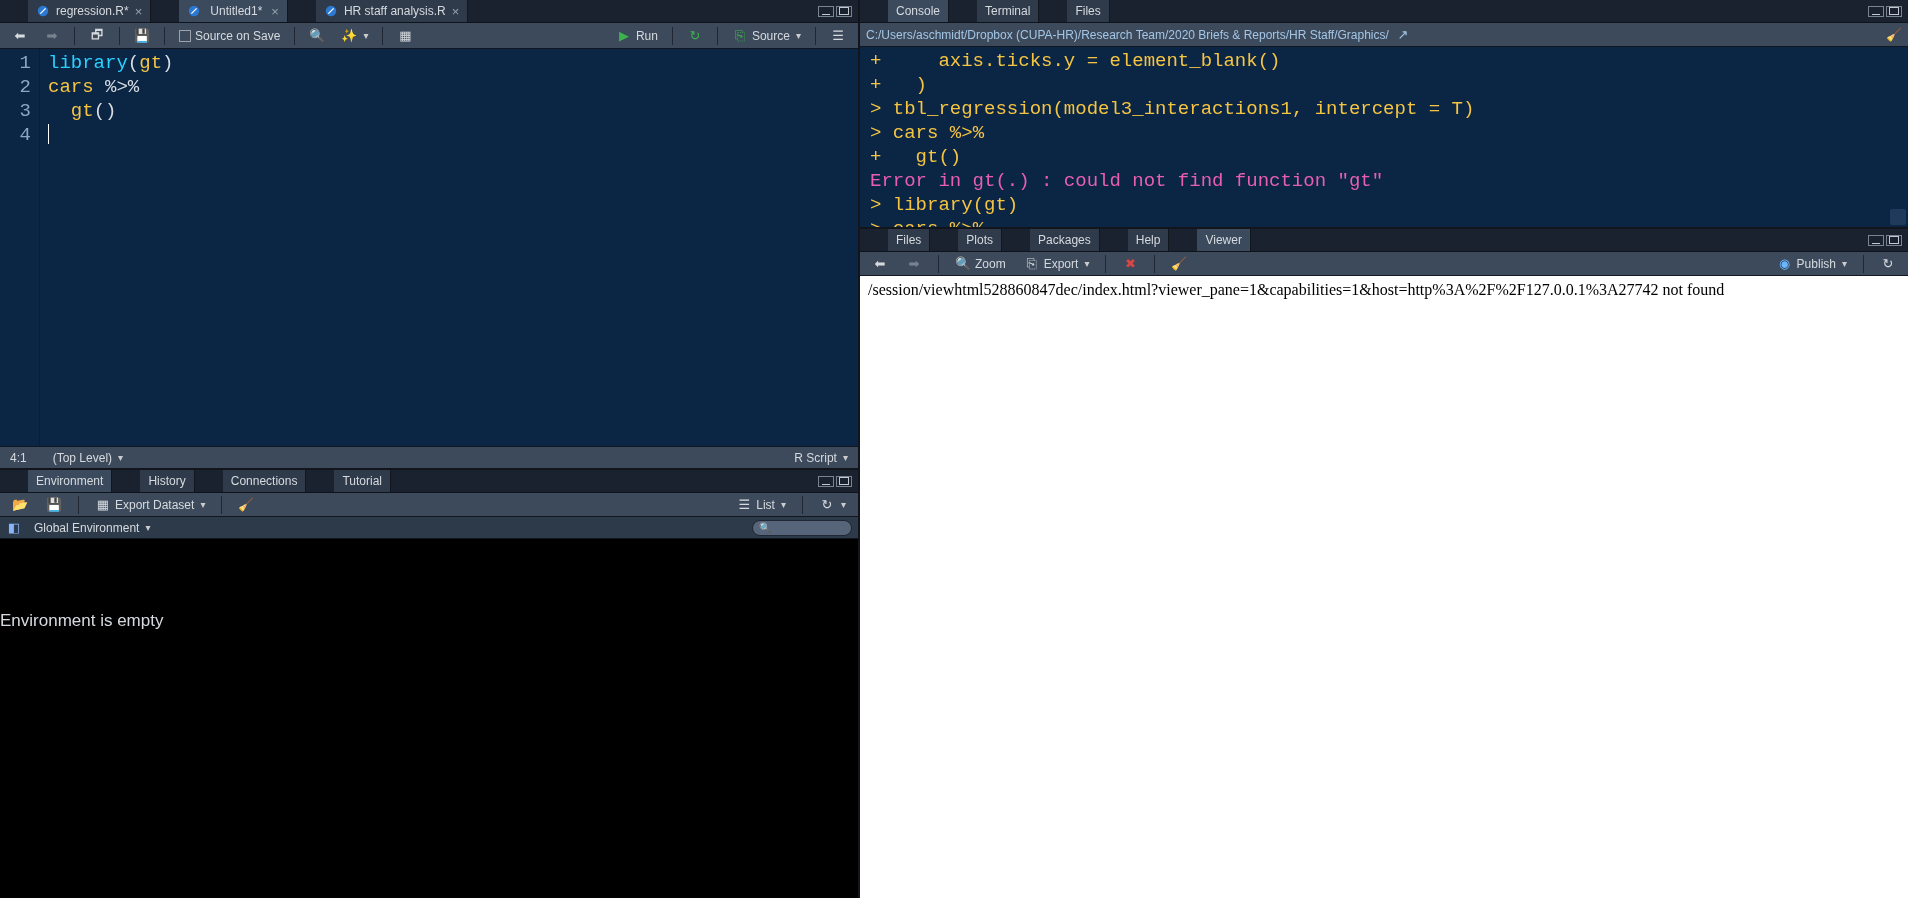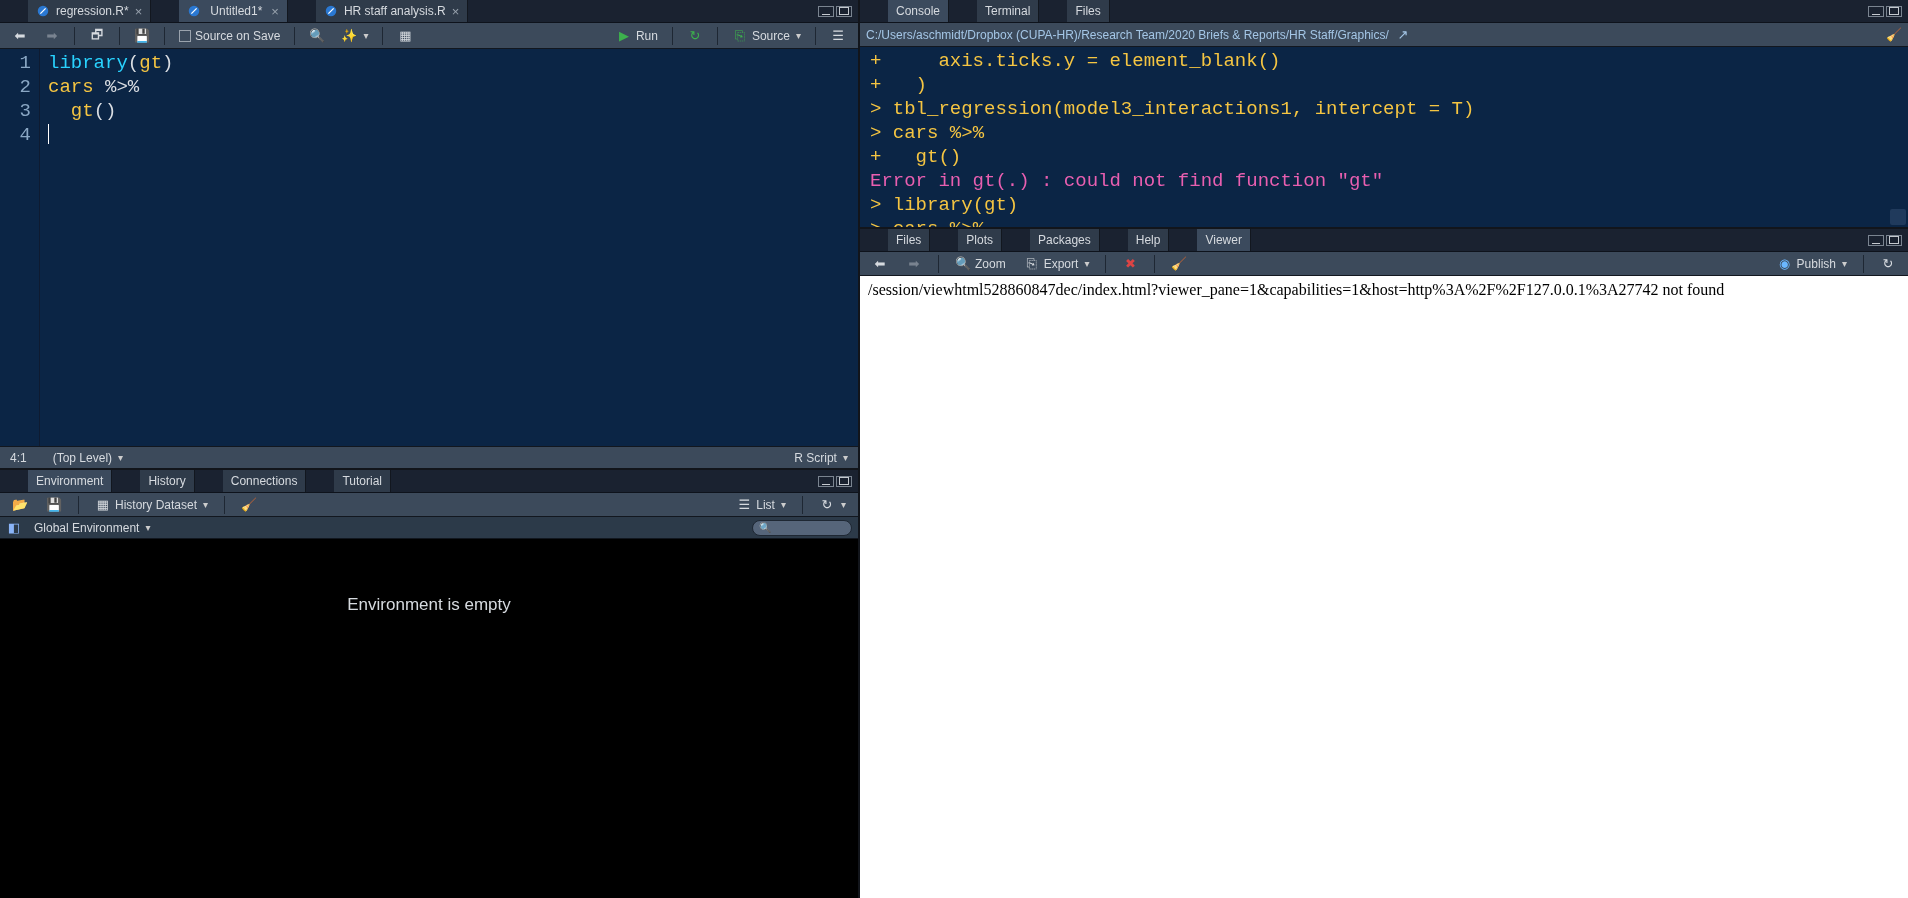--- a/index.html
+++ b/index.html
@@ -190,22 +190,22 @@
     width:100px; height:16px;
     display:flex; align-items:center;
     padding:0 6px;
     gap:4px;
     border:1px solid #1e2733;
   }
   .search-box .mag { font-size:10px; color:#9aa3ad;}
 
   .env-body {
     flex:1;
-    display:flex; align-items:flex-start; justify-content:center;
-    padding-top:56px;
+    display:flex; align-items:flex-start; justify-content:flex-start;
+    padding-top:72px;
     font-size:17px;
     color: var(--text-light);
   }
 
   
   .console-path {
     background: var(--bg-toolbar);
     height:24px;
     display:flex; align-items:center;
     padding:0 6px;
@@ -403,21 +403,21 @@
       <div class="sub-toolbar">
         <div class="tb-btn">
             <span class="icon">📂</span>
           </div>
         <div class="tb-btn">
             <span class="icon">💾</span>
           </div>
         <div class="tb-sep"></div>
         <div class="tb-btn">
           <span class="icon">▦</span>
-          <span>History Dataset</span>
+          <span>Export Dataset</span>
           <span class="dd-caret">▾</span>
         </div>
         <div class="tb-sep"></div>
         <div class="tb-btn">
             <span class="icon">🧹</span>
           </div>
         <div style="flex:1"></div>
         <div class="tb-btn">
           <span class="icon">☰</span>
           <span>List</span>

